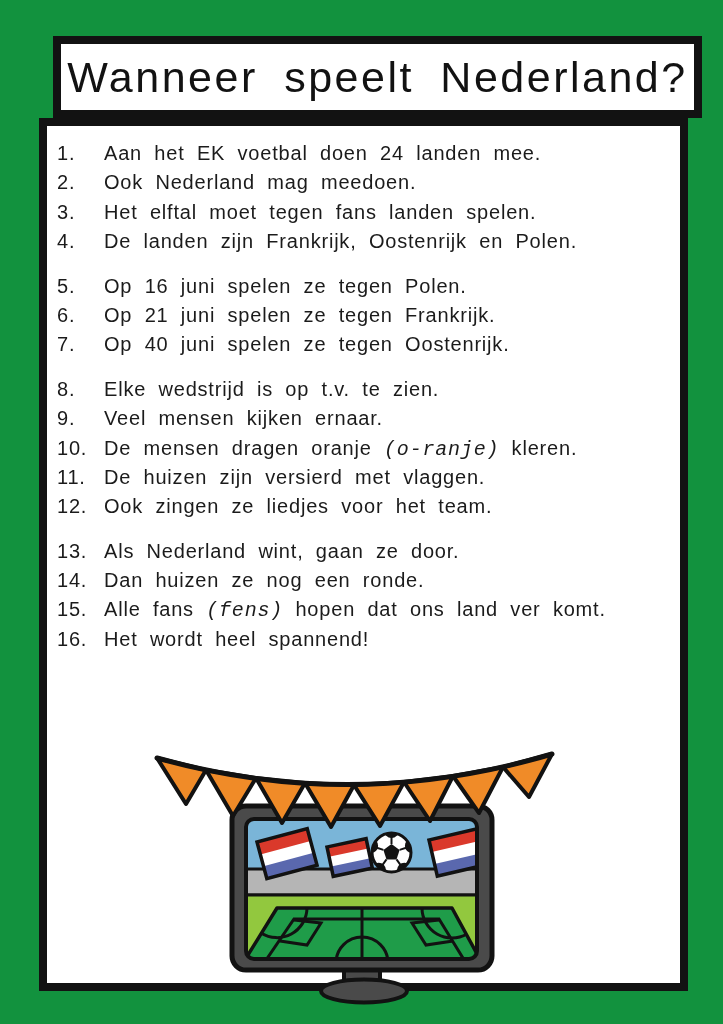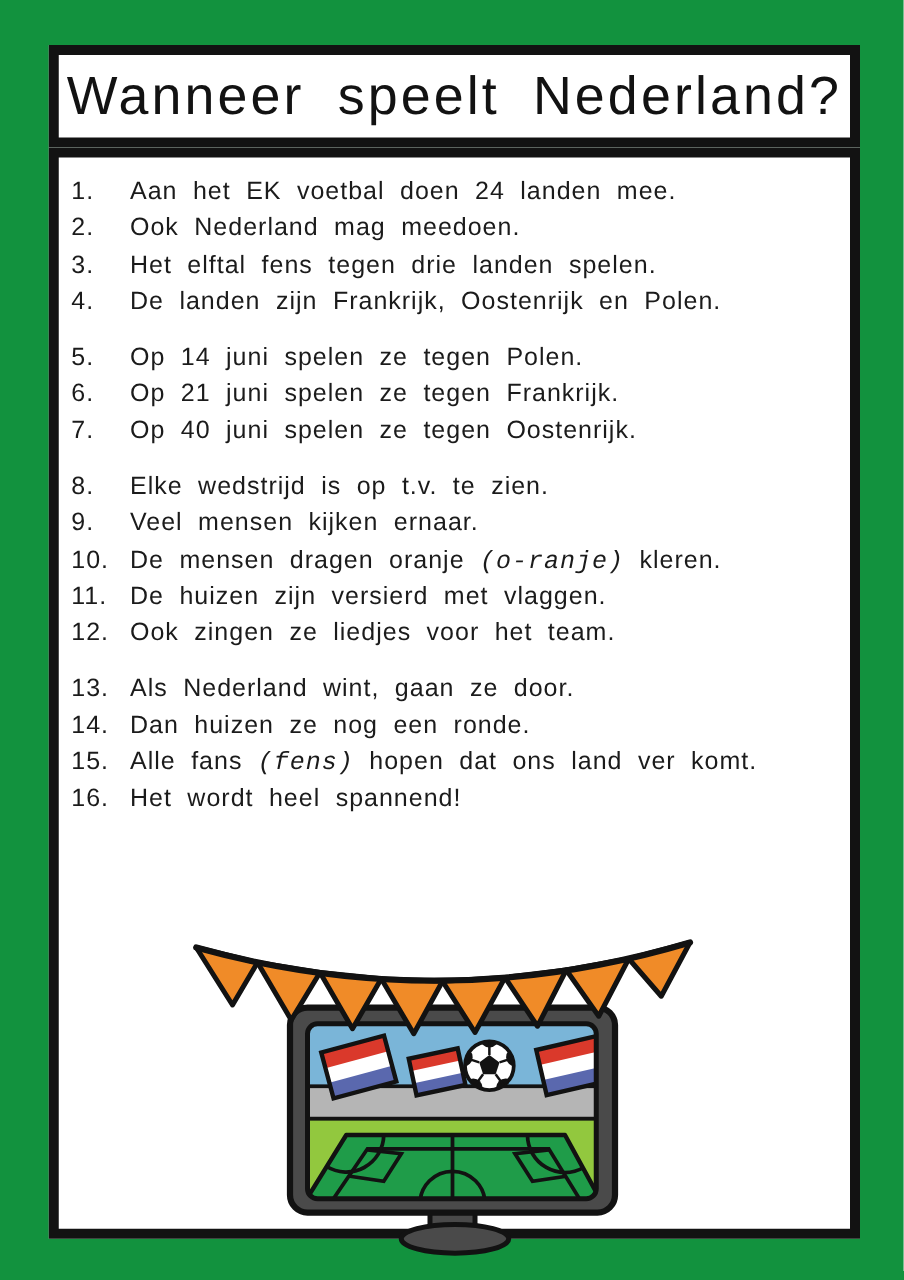--- a/index.html
+++ b/index.html
@@ -19,21 +19,21 @@
     --field-light:#92c83e;
     --field-dark:#1f9c49;
   }
 
   .page{
     position:relative; width:723px; height:1024px;
     background:var(--green); overflow:hidden;
   }
 
   .title-box{
-    position:absolute; left:39px; top:36px; width:649px; height:82px;
+    position:absolute; left:53px; top:36px; width:649px; height:82px;
     background:var(--paper); border:8px solid var(--ink);
     display:flex; align-items:center; justify-content:center; z-index:1;
   }
   .title-box h1{
     font-size:43px; font-weight:500; color:var(--ink);
     letter-spacing:2.5px; word-spacing:12px; white-space:nowrap;
   }
 
   .content-box{
     position:absolute; left:39px; top:118px; width:649px; height:873px;
@@ -65,23 +65,23 @@
 <div class="page">
 
   <div class="title-box">
     <h1>Wanneer speelt Nederland?</h1>
   </div>
 
   <div class="content-box">
     <ol class="sentences">
       <li><span class="num">1.</span><span><span>Aan het EK voetbal doen 24 landen mee.</span><em></em><span></span></span></li>
       <li><span class="num">2.</span><span><span>Ook Nederland mag meedoen.</span><em></em><span></span></span></li>
-      <li><span class="num">3.</span><span><span>Het elftal fens tegen drie landen spelen.</span><em></em><span></span></span></li>
+      <li><span class="num">3.</span><span><span>Het elftal moet tegen fans landen spelen.</span><em></em><span></span></span></li>
       <li><span class="num">4.</span><span><span>De landen zijn Frankrijk, Oostenrijk en Polen.</span><em></em><span></span></span></li>
-      <li class="gap"><span class="num">5.</span><span><span>Op 14 juni spelen ze tegen Polen.</span><em></em><span></span></span></li>
+      <li class="gap"><span class="num">5.</span><span><span>Op 16 juni spelen ze tegen Polen.</span><em></em><span></span></span></li>
       <li><span class="num">6.</span><span><span>Op 21 juni spelen ze tegen Frankrijk.</span><em></em><span></span></span></li>
       <li><span class="num">7.</span><span><span>Op 40 juni spelen ze tegen Oostenrijk.</span><em></em><span></span></span></li>
       <li class="gap"><span class="num">8.</span><span><span>Elke wedstrijd is op t.v. te zien.</span><em></em><span></span></span></li>
       <li><span class="num">9.</span><span><span>Veel mensen kijken ernaar.</span><em></em><span></span></span></li>
       <li><span class="num">10.</span><span><span>De mensen dragen oranje </span><em>(o-ranje)</em><span> kleren.</span></span></li>
       <li><span class="num">11.</span><span><span>De huizen zijn versierd met vlaggen.</span><em></em><span></span></span></li>
       <li><span class="num">12.</span><span><span>Ook zingen ze liedjes voor het team.</span><em></em><span></span></span></li>
       <li class="gap"><span class="num">13.</span><span><span>Als Nederland wint, gaan ze door.</span><em></em><span></span></span></li>
       <li><span class="num">14.</span><span><span>Dan huizen ze nog een ronde.</span><em></em><span></span></span></li>
       <li><span class="num">15.</span><span><span>Alle fans </span><em>(fens)</em><span> hopen dat ons land ver komt.</span></span></li>

